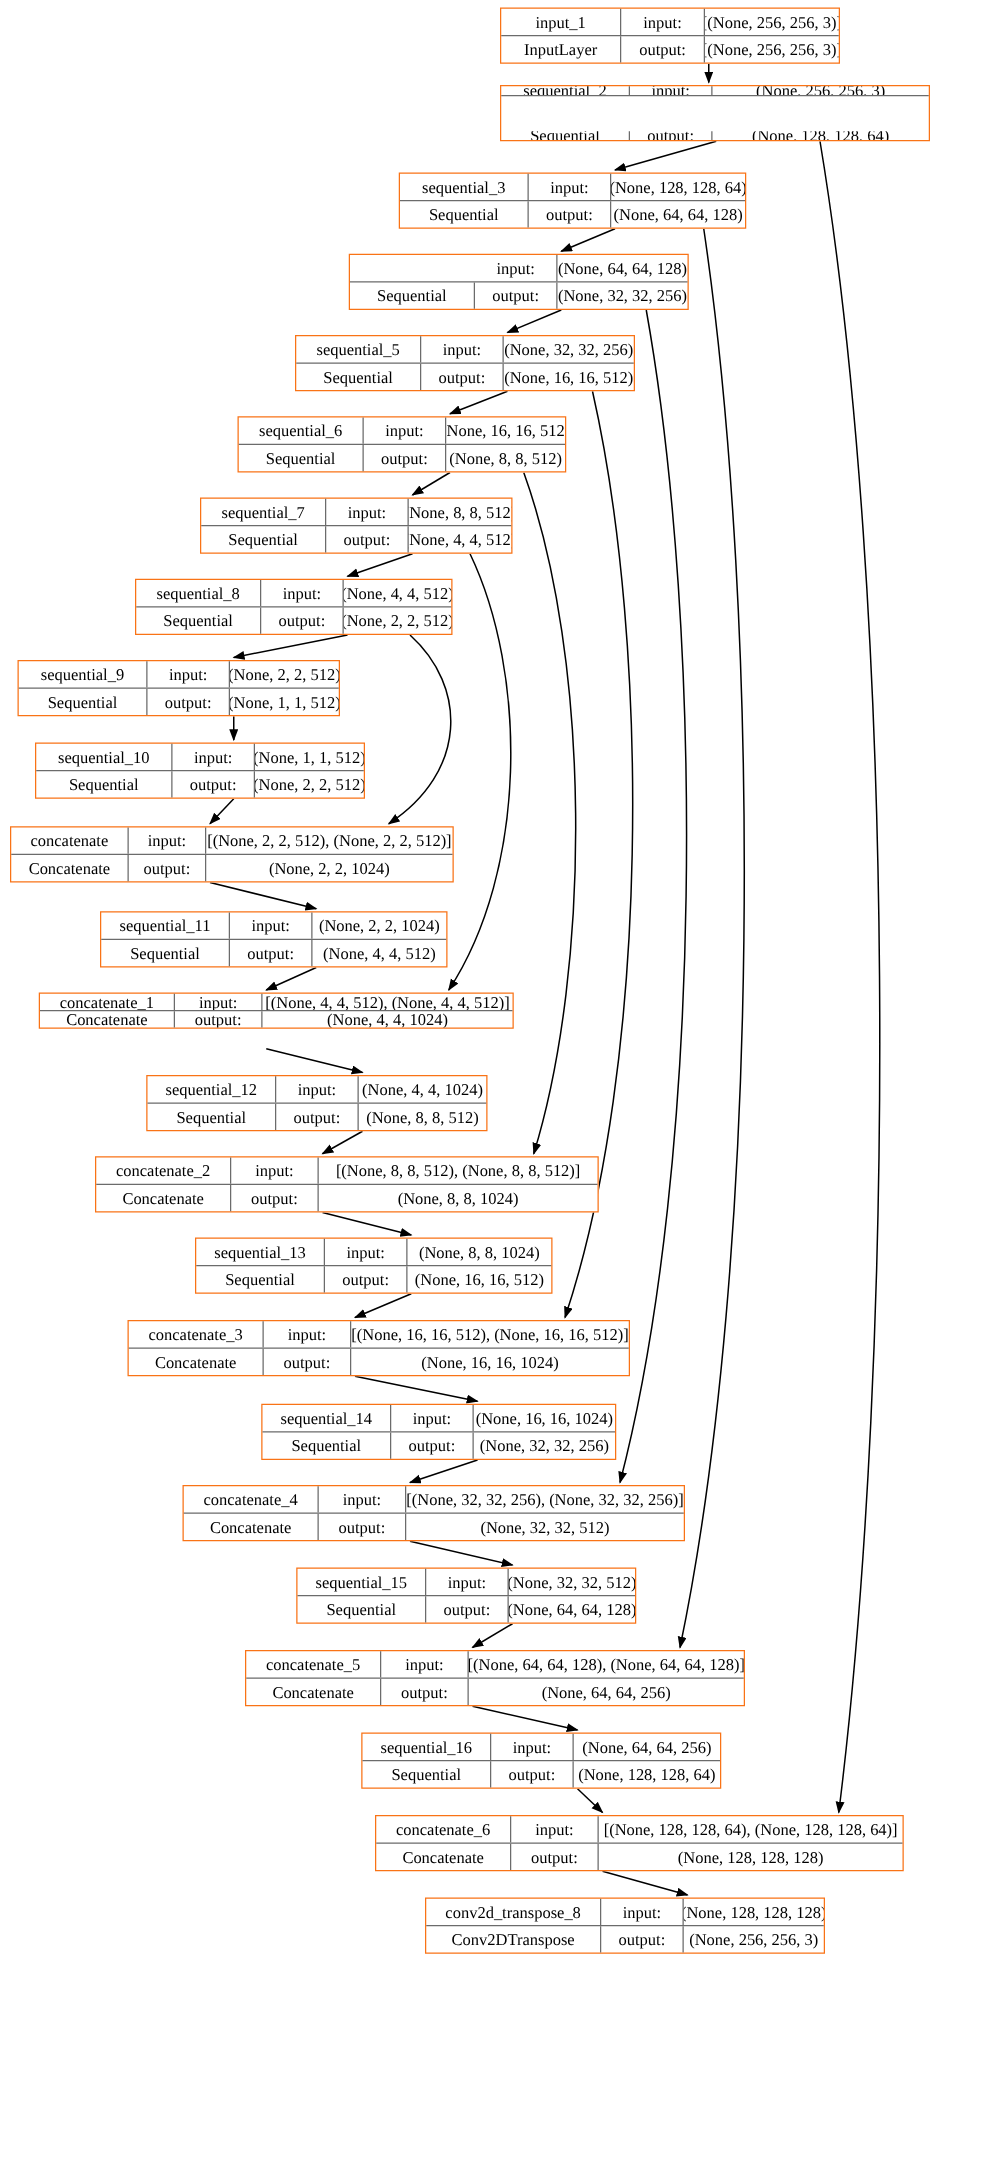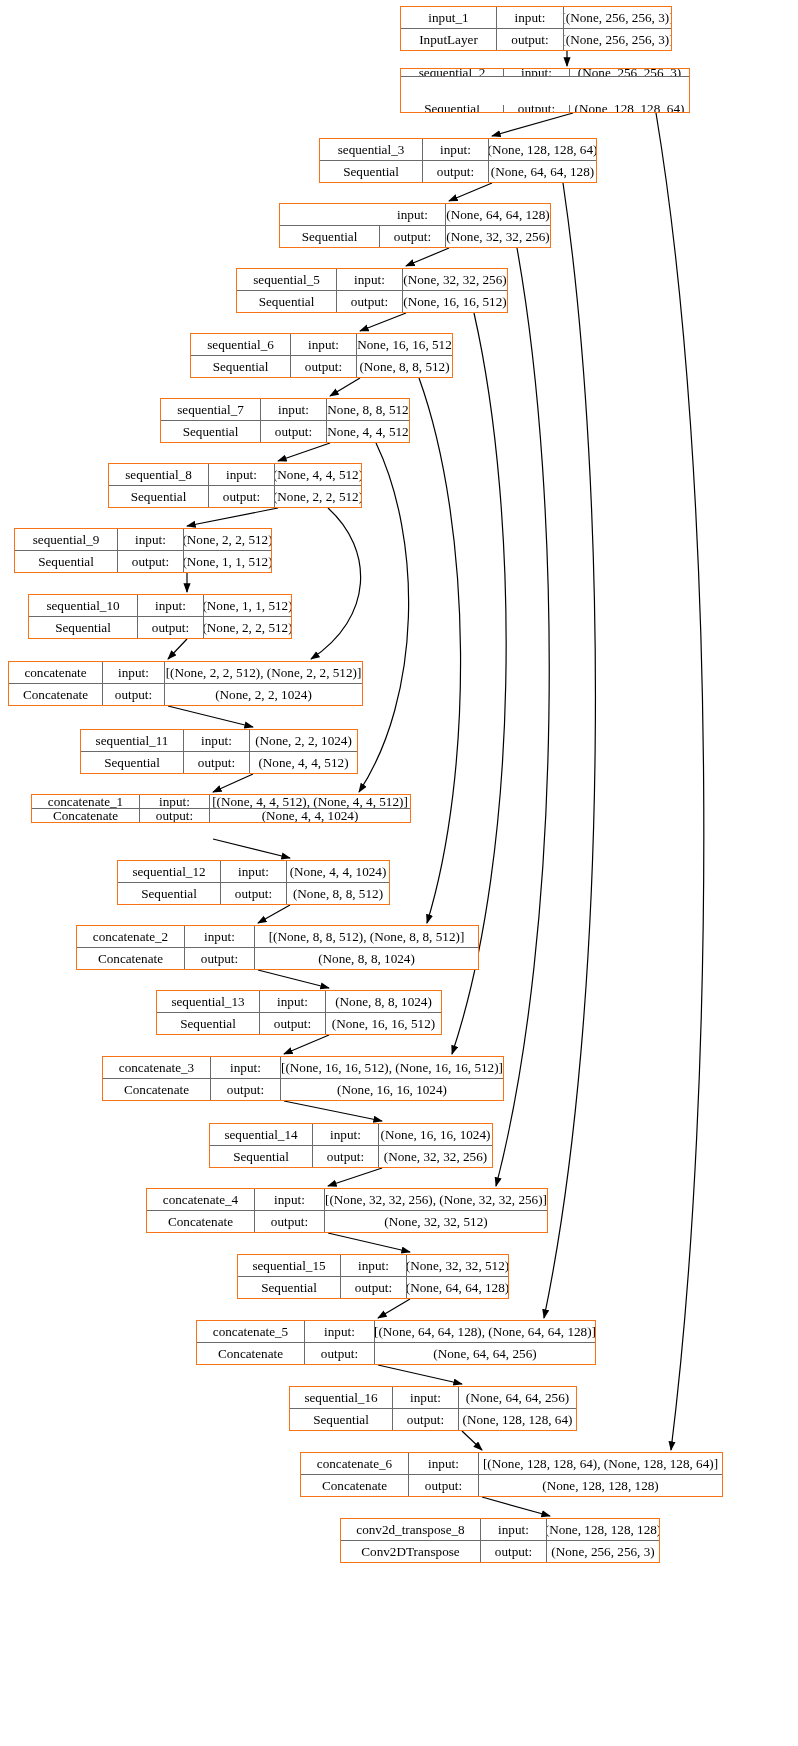--- a/index.html
+++ b/index.html
@@ -125,21 +125,21 @@
           <div class="cell c-name" style="width: 96px; flex: 0 0 96px;">input_1</div>
           <div class="cell c-io" style="width: 67px; flex: 0 0 67px;">input:</div>
           <div class="cell c-shape">[(None, 256, 256, 3)]</div>
         </div>
         <div class="row bot">
           <div class="cell c-name" style="width: 96px; flex: 0 0 96px; text-align: right;">InputLayer</div>
           <div class="cell c-io" style="width: 67px; flex: 0 0 67px;">output:</div>
           <div class="cell c-shape">[(None, 256, 256, 3)]</div>
         </div>
       </div>
-      <div class="node" style="left: 400px; top: 68px; width: 290px; height: 45px; gap: 28px;">
+      <div class="node" style="left: 400px; top: 68px; width: 344px; height: 45px; gap: 28px;">
         <div class="row top">
           <div class="cell c-name" style="width: 103px; flex: 0 0 103px;">sequential_2</div>
           <div class="cell c-io" style="width: 66px; flex: 0 0 66px;">input:</div>
           <div class="cell c-shape">(None, 256, 256, 3)</div>
         </div>
         <div class="row bot">
           <div class="cell c-name" style="width: 103px; flex: 0 0 103px;">Sequential</div>
           <div class="cell c-io" style="width: 66px; flex: 0 0 66px;">output:</div>
           <div class="cell c-shape">(None, 128, 128, 64)</div>
         </div>

